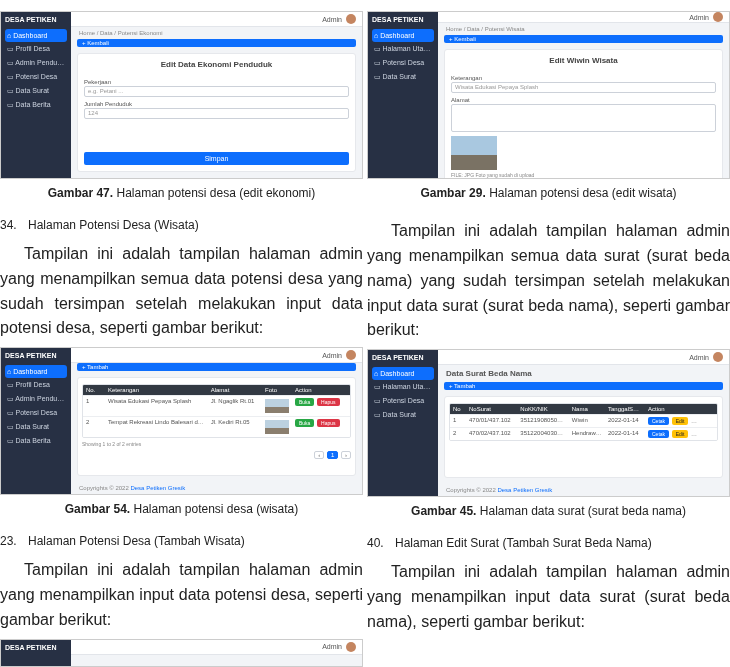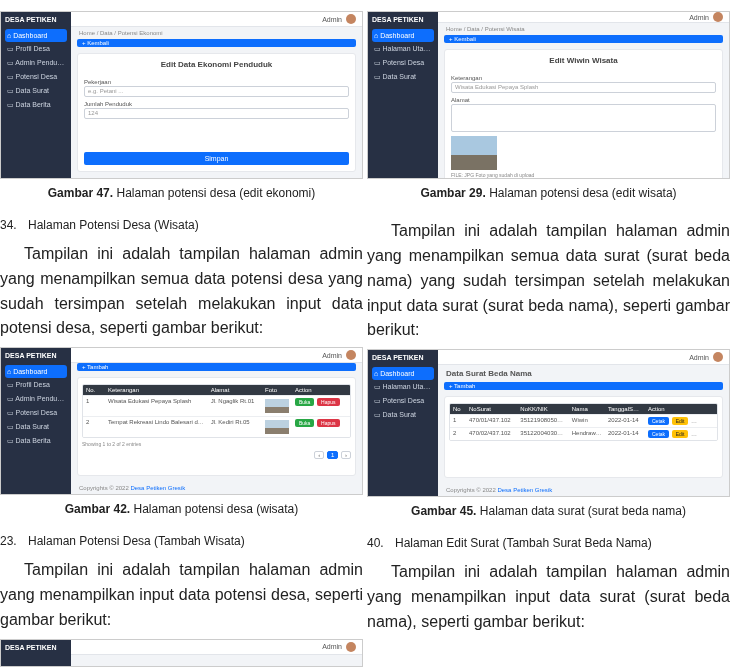--- a/index.html
+++ b/index.html
@@ -330,21 +330,21 @@
             <span>›</span>
           </div>
         </div>
         <div class="footer">
           <span>Copyrights © 2022</span>
           <span class="lnk">Desa Petiken Gresik</span>
         </div>
       </div>
     </div>
     <div class="caption">
-      <b>Gambar 42.</b><span> Halaman potensi desa (wisata)</span>
+      <b>Gambar 54.</b><span> Halaman potensi desa (wisata)</span>
     </div>
 
     <div class="section-title">
       <span class="num">23.</span><span>Halaman Potensi Desa (Tambah Wisata)</span>
     </div>
     <div class="para indent">Tampilan ini adalah tampilan halaman admin yang menampilkan input data potensi desa, seperti gambar berikut:</div>
 
     <div class="shot h3">
       <div class="side">
         <div class="brand">DESA PETIKEN</div>

